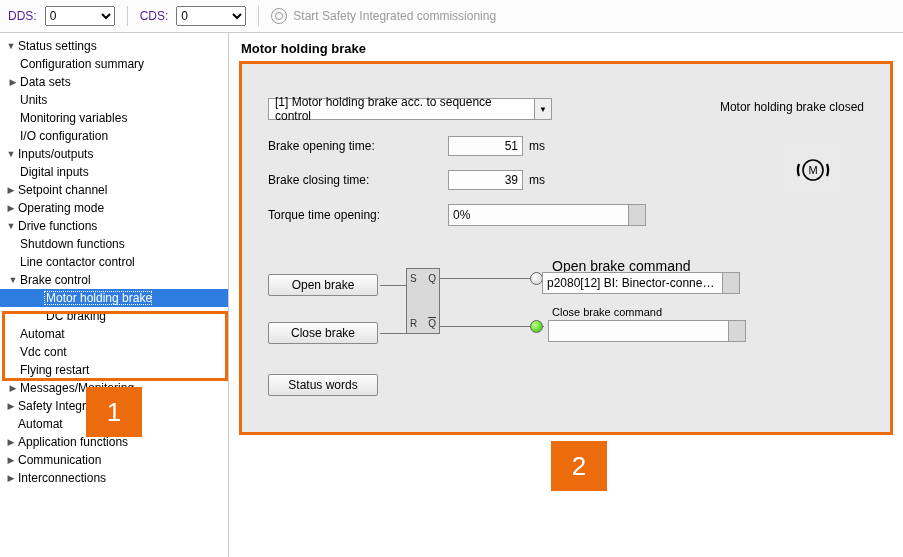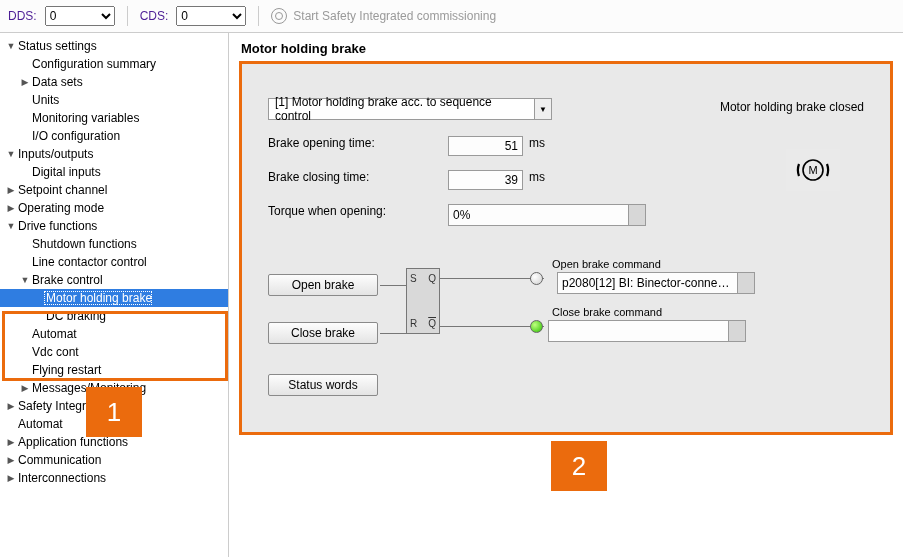--- a/index.html
+++ b/index.html
@@ -9,31 +9,31 @@
 .top-sep{width:1px;height:20px;background:#ccc;margin:0 4px}
 .top-action{display:flex;align-items:center;gap:6px;color:#9a9a9a}
 .top-action .gear{width:14px;height:14px;display:inline-block;border:1px solid #999;border-radius:50%;position:relative}
 .top-action .gear:before{content:"";position:absolute;inset:3px;border:1px solid #999;border-radius:50%}
 .layout{display:flex;height:525px}
 .sidebar{width:228px;border-right:1px solid #ccc;background:#fff;overflow:hidden}
 .tree{padding-top:4px}
 .tree-item{display:flex;align-items:center;padding:2px 4px 2px 6px;cursor:pointer;white-space:nowrap}
 .arrow{width:10px;display:inline-block;font-size:9px;color:#555;text-align:center}
 .tree-item .label{padding-left:2px}
-.ind1{padding-left:20px}
+.ind1{padding-left:8px}
 .ind2{padding-left:34px}
 .sel{background:#2f7de1;color:#fff}
 .sel .label{outline:1px dotted #fff;outline-offset:-1px}
 .callout-box{border:3px solid #eb6b0d}
 .callout-num{position:absolute;width:56px;height:50px;background:#eb6b0d;color:#fff;display:flex;align-items:center;justify-content:center;font-size:26px;font-weight:400}
 .main{flex:1;background:#fff;position:relative}
 .main-title{font-weight:700;font-size:13px;padding:8px 0 4px 12px}
 .panel{position:absolute;left:10px;right:10px;top:28px;height:368px;background:#e9e9e9;border:1px solid #bdbdbd}
 .panel.callout{border:3px solid #eb6b0d}
-.field-row{display:flex;align-items:flex-start;position:absolute}
+.field-row{display:flex;align-items:center;position:absolute}
 .dropdown{display:flex;align-items:center;height:20px;background:#fff;border:1px solid #9a9a9a}
 .dropdown span{padding:0 6px;flex:1}
 .dropdown .dd-btn{width:16px;height:100%;border-left:1px solid #9a9a9a;display:flex;align-items:center;justify-content:center;font-size:8px;background:#efefef}
 .num-input{width:65px;height:18px;border:1px solid #9a9a9a;background:#fdfdfd;text-align:right;padding:0 4px;font-size:12px}
 .slot-input{display:flex;align-items:center;height:20px;border:1px solid #9a9a9a;background:#fdfdfd}
 .slot-input span{flex:1;padding:0 4px;overflow:hidden;text-overflow:ellipsis;white-space:nowrap}
 .slot-input .slot-btn{width:16px;height:100%;border-left:1px solid #9a9a9a;background:#d7d7d7}
 .btn{height:22px;min-width:110px;background:linear-gradient(#fdfdfd,#e4e4e4);border:1px solid #8a8a8a;border-radius:2px;font-size:12px;cursor:pointer}
 .flipflop{position:absolute;width:32px;height:64px;border:1px solid #777;background:#d9d9d9;font-size:10px}
 .flipflop .ff-lbl{position:absolute;font-size:10px;color:#333}
@@ -198,21 +198,21 @@
         <span style="margin-left:6px">ms</span>
       </div>
 
       <div class="field-row" style="left:26px;top:106px">
         <span style="width:180px">Brake closing time:</span>
         <input class="num-input" value="39" style="">
         <span style="margin-left:6px">ms</span>
       </div>
 
       <div class="field-row" style="left:26px;top:140px">
-        <span style="width:180px">Torque when opening:</span>
+        <span style="width:180px">Torque time opening:</span>
         <div class="slot-input" style="width:196px">
           <span>0%</span>
           <div class="slot-btn"></div>
         </div>
       </div>
 
       <button class="btn" style="position:absolute;left:26px;top:210px">Open brake</button>
       <button class="btn" style="position:absolute;left:26px;top:258px">Close brake</button>
 
       <div class="flipflop" style="left:164px;top:204px">
@@ -223,22 +223,22 @@
       </div>
 
       <div class="wire" style="left:138px;top:221px;width:26px"></div>
       <div class="wire" style="left:138px;top:269px;width:26px"></div>
       <div class="wire" style="left:198px;top:214px;width:104px"></div>
       <div class="wire" style="left:198px;top:262px;width:104px"></div>
 
       <div class="led off" style="left:288px;top:208px"></div>
       <div class="led on" style="left:288px;top:256px"></div>
 
-      <div style="position:absolute;left:310px;top:194px;font-size:11px">Open brake command</div>
-      <div class="slot-input" style="position:absolute;left:315px;top:208px;width:196px">
+      <div style="position:absolute;left:310px;top:194px;font-size:14px">Open brake command</div>
+      <div class="slot-input" style="position:absolute;left:300px;top:208px;width:196px">
         <span>p2080[12] BI: Binector-connector</span>
         <div class="slot-btn"></div>
       </div>
 
       <div style="position:absolute;left:310px;top:242px;font-size:11px">Close brake command</div>
       <div class="slot-input" style="position:absolute;left:306px;top:256px;width:196px">
         <span></span>
         <div class="slot-btn"></div>
       </div>
 

